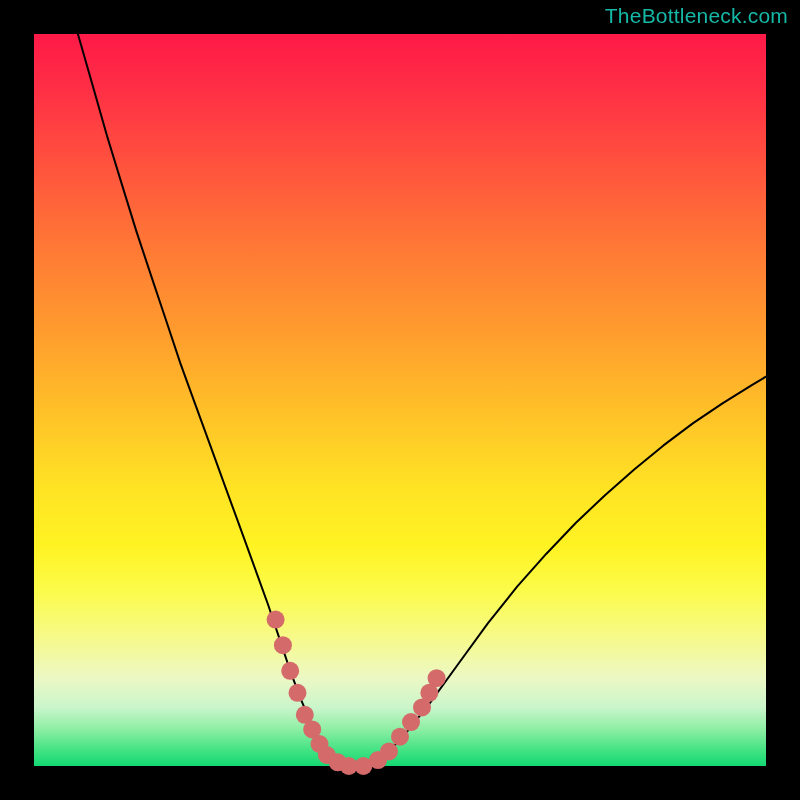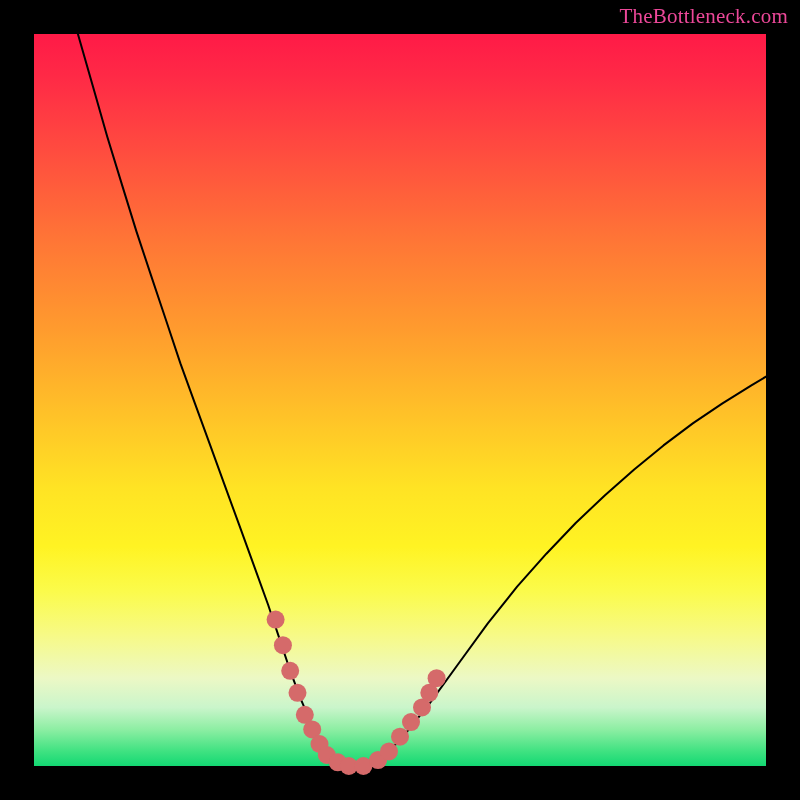--- a/index.html
+++ b/index.html
@@ -50,25 +50,24 @@
     left: 34px;
     top: 34px;
     width: 732px;
     height: 732px;
     overflow: visible;
   }
   .watermark {
     position: absolute;
     top: 4px;
     right: 12px;
-    color: #ec4899;
+    color: #14b8a6;
     font-size: 21px;
     font-weight: 500;
     letter-spacing: 0.2px;
-    font-family: Liberation Serif, serif;
   }
 </style>
 </head>
 <body>
 
 <div class="frame">
   <div class="plot-area"></div>
 
   <svg class="curve-svg" viewBox="0 0 732 732" preserveAspectRatio="none">
     <path id="curve-path" fill="none" stroke="#000000" stroke-width="2" stroke-linecap="round" stroke-linejoin="round" d="M43.9 0.0 L58.6 51.2 L73.2 102.5 L87.8 150.1 L102.5 197.6 L117.1 241.6 L131.8 285.5 L146.4 329.4 L161.0 369.7 L175.7 409.9 L190.3 450.2 L205.0 490.4 L219.6 530.7 L234.2 571.0 L245.2 603.9 L256.2 636.8 L267.2 666.1 L278.2 691.7 L285.5 708.6 L300.1 726.1 L322.1 732.0 L344.0 726.1 L366.0 706.4 L395.3 669.8 L424.6 629.5 L453.8 589.3 L483.1 552.7 L512.4 519.7 L541.7 489.0 L571.0 461.2 L600.2 435.5 L629.5 411.4 L658.8 389.4 L688.1 369.7 L717.4 351.4 L732.0 342.6"></path>

